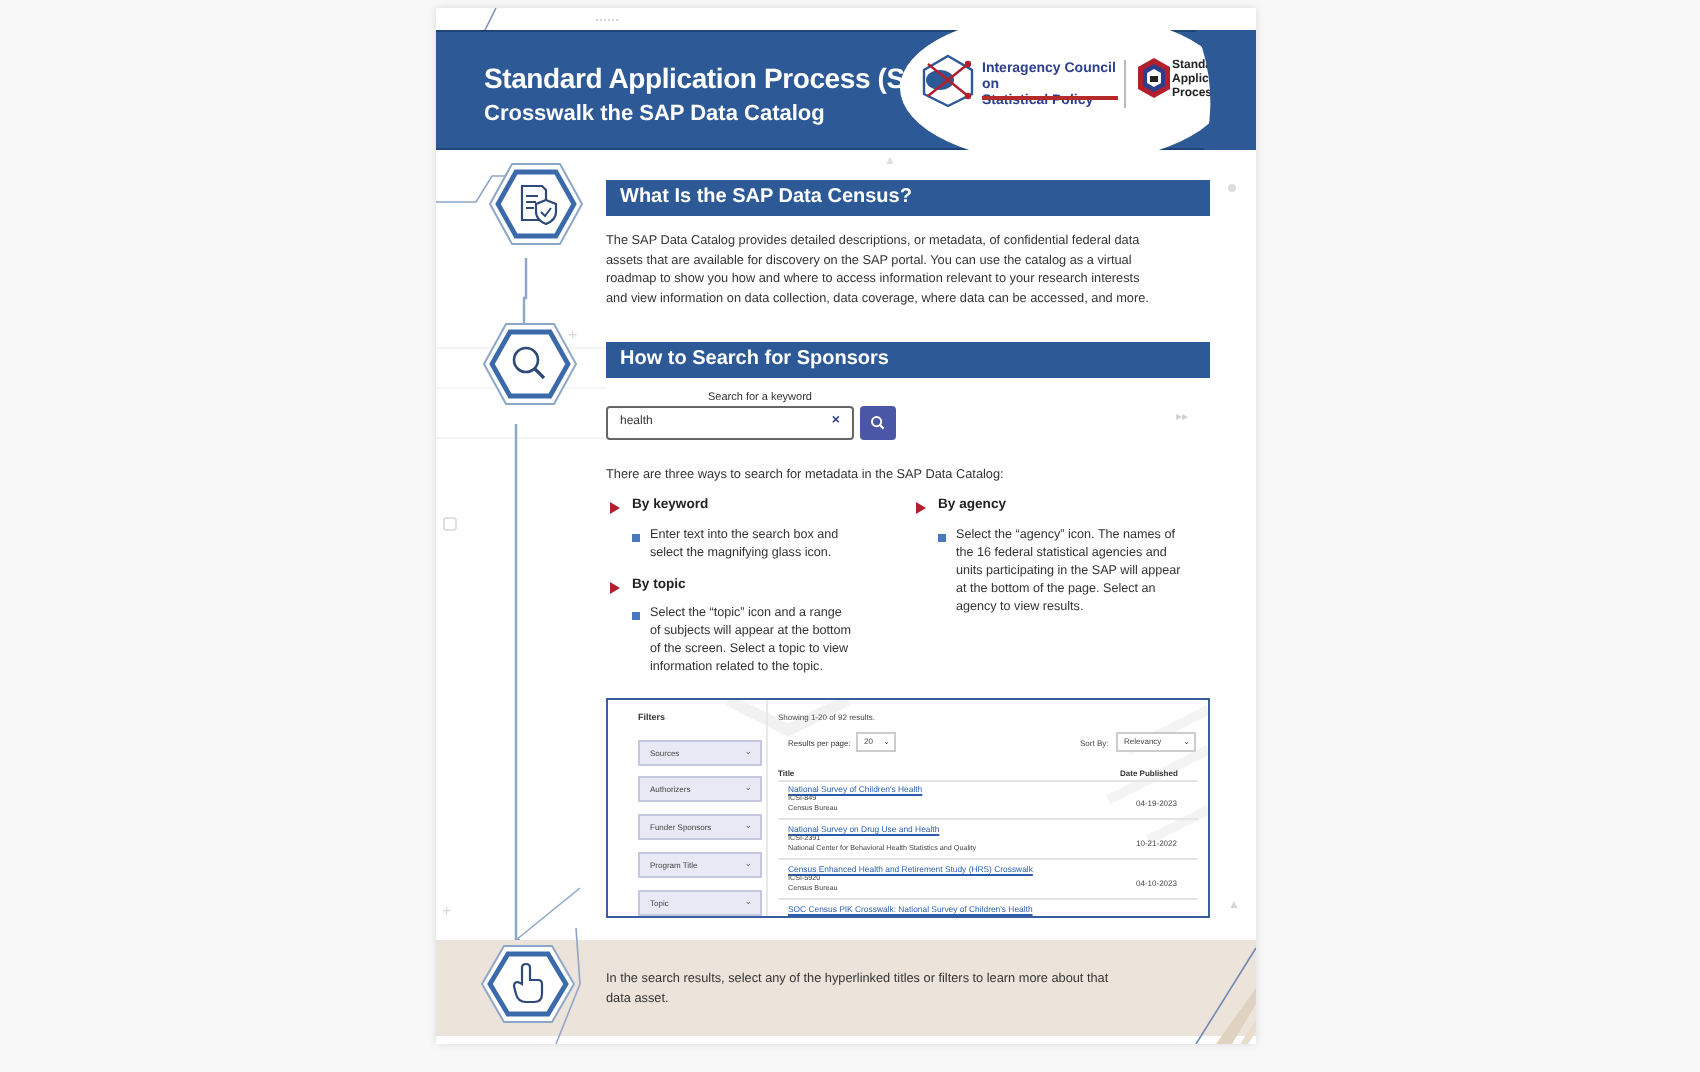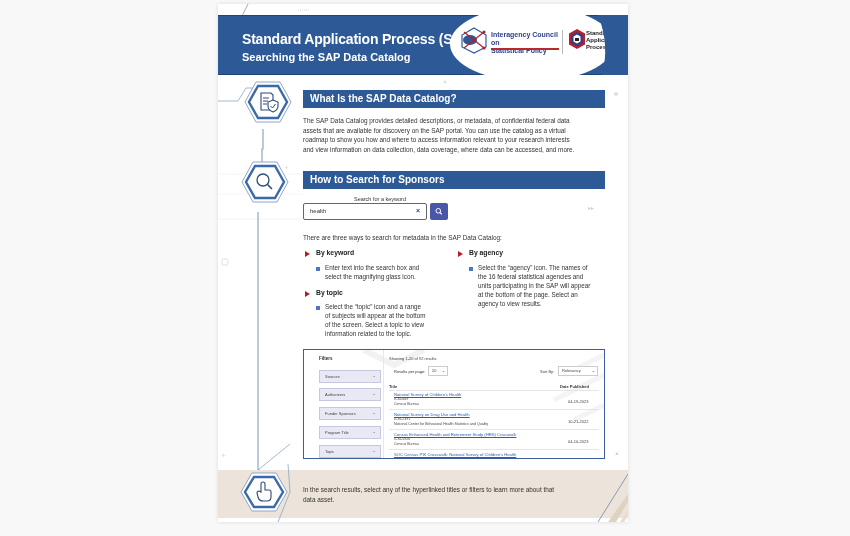--- a/index.html
+++ b/index.html
@@ -50,21 +50,21 @@
 
 <div class="page">
 
   <svg style="position:absolute;left:0;top:0;" width="410" height="12">
     <line x1="24" y1="12" x2="30" y2="0" stroke="#7f95b8" stroke-width="0.8"></line>
     <line x1="80" y1="6" x2="92" y2="6" stroke="#d4d4d4" stroke-width="1" stroke-dasharray="1,1"></line>
   </svg>
 
   <div class="banner">
     <div class="banner-title">Standard Application Process (SAP)</div>
-    <div class="banner-sub">Searching the SAP Data Catalog</div>
+    <div class="banner-sub">Crosswalk the SAP Data Catalog</div>
   </div>
   <div class="logo-oval"></div>
   <div class="logo-area">
     <svg style="position:absolute;left:0;top:0;" width="32" height="28">
       <polygon points="16,2 28,9 28,21 16,27 4,21 4,9" fill="none" stroke="#2d5a96" stroke-width="1.2"></polygon>
       <ellipse cx="12" cy="14" rx="7" ry="5" fill="#2d5a96"></ellipse>
       <line x1="6" y1="6" x2="26" y2="22" stroke="#b21f2d" stroke-width="1.2"></line>
       <line x1="6" y1="22" x2="26" y2="6" stroke="#b21f2d" stroke-width="1.2"></line>
       <circle cx="26" cy="6" r="1.6" fill="#b21f2d"></circle>
       <circle cx="26" cy="22" r="1.6" fill="#b21f2d"></circle>
@@ -120,21 +120,21 @@
   <svg class="hex-wrap" style="left:22px;top:156px;" width="50" height="44">
     <polygon points="13,2 37,2 48,22 37,42 13,42 2,22" fill="#fff" stroke="#8ea6c8" stroke-width="1"></polygon>
     <polygon points="15,6 35,6 44,22 35,38 15,38 6,22" fill="#fff" stroke="#3a6aaa" stroke-width="2.4"></polygon>
     <g>
       <circle cx="23" cy="20" r="6" fill="none" stroke="#2d4a7a" stroke-width="1.3"></circle>
       <line x1="27.5" y1="24.5" x2="32" y2="29" stroke="#2d4a7a" stroke-width="1.6"></line>
     </g>
     <text x="44" y="10" font-size="8" fill="#d8d8d8" font-family="Liberation Sans, sans-serif">+</text>
   </svg>
 
-  <div class="section-bar" style="top:86px;">What Is the SAP Data Catalog?</div>
+  <div class="section-bar" style="top:86px;">What Is the SAP Data Census?</div>
   <div class="para" style="left:85px;top:112px;">
     <div>The SAP Data Catalog provides detailed descriptions, or metadata, of confidential federal data</div>
     <div>assets that are available for discovery on the SAP portal. You can use the catalog as a virtual</div>
     <div>roadmap to show you how and where to access information relevant to your research interests</div>
     <div>and view information on data collection, data coverage, where data can be accessed, and more.</div>
   </div>
 
   <div class="section-bar" style="top:167px;">How to Search for Sponsors</div>
   <div class="search-label">Search for a keyword</div>
   <div class="search-box">

